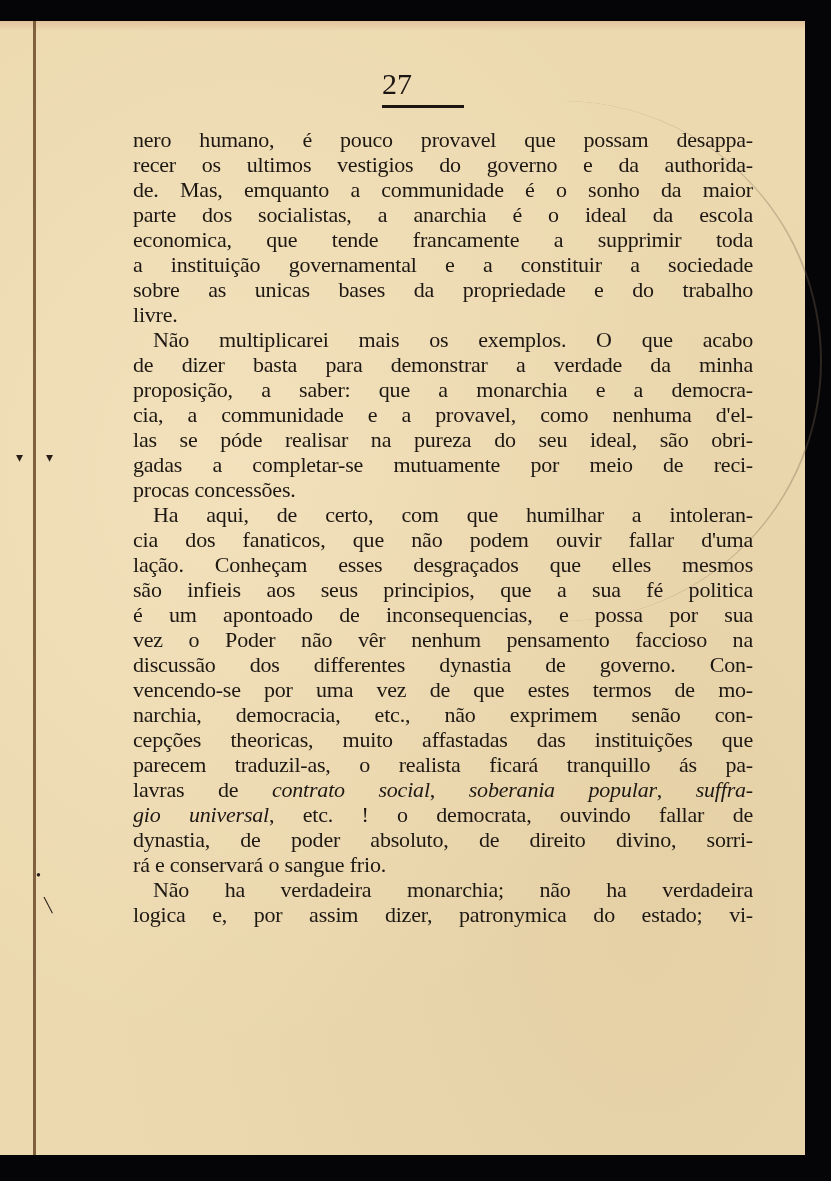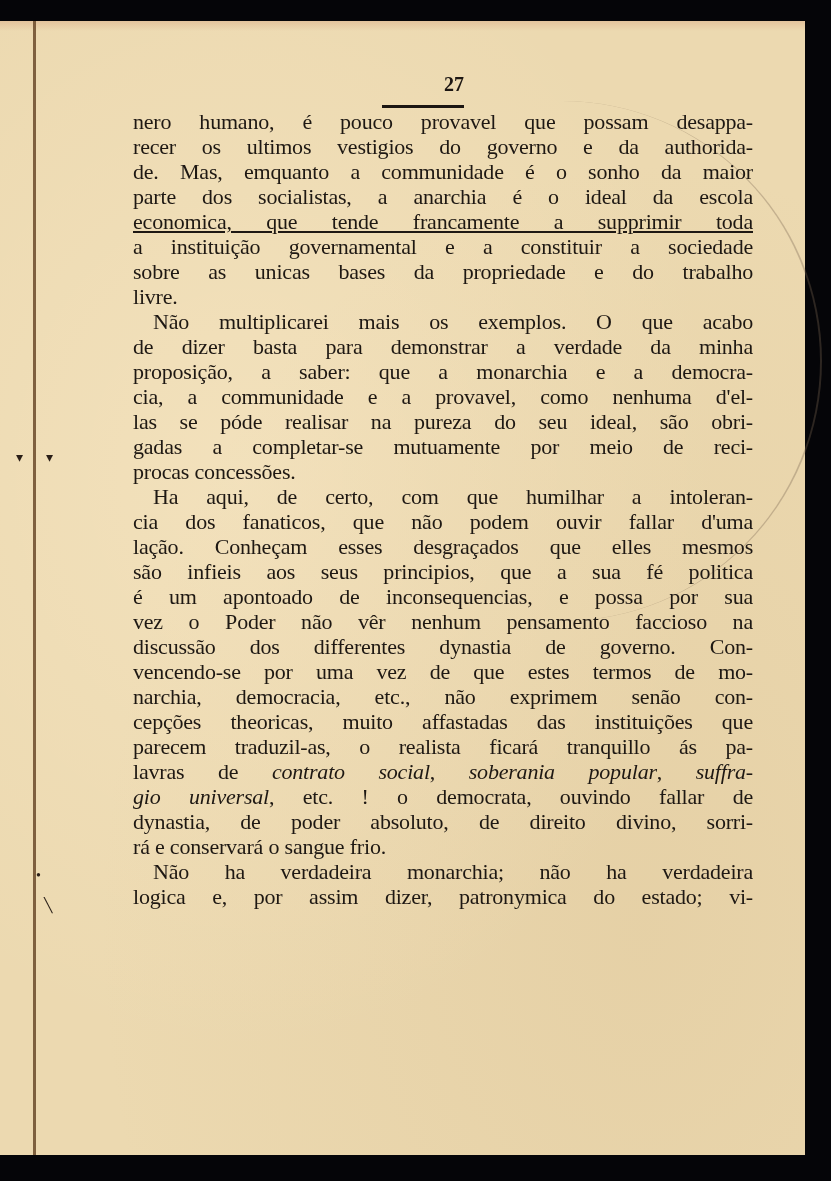--- a/index.html
+++ b/index.html
@@ -25,29 +25,29 @@
   }
   .ghost-arc {
     position:absolute; left:560px; top:80px; width:260px; height:520px;
     border:2px solid rgba(120,100,80,0.35); border-left:none; border-top:none; border-bottom:none;
     border-radius:0 260px 260px 0;
   }
   .margin-mark {
     position:absolute; font-size:14px; color:#2a1f18; line-height:1;
   }
   .page-number {
-    position:absolute; left:382px; top:46px; width:82px; text-align:right;
-    font-size:20px; font-weight:bold; color:#1c1612; line-height:34px;
+    position:absolute; left:382px; top:46px; width:82px; text-align:left;
+    font-size:30px; font-weight:normal; color:#1c1612; line-height:34px;
   }
   .page-rule {
     position:absolute; left:382px; top:84px; width:82px; height:3px;
     background:#1c1612;
   }
   .text-block {
-    position:absolute; left:133px; top:88px; width:620px;
+    position:absolute; left:133px; top:106px; width:620px;
     color:#1e1813;
   }
   .line {
     height:25px; line-height:25px; font-size:22px;
     white-space:nowrap; text-align:justify; text-align-last:justify;
     transform-origin:left center;
     letter-spacing:-0.2px;
   }
   .line.last { text-align-last:left; }
   .line.indent { padding-left:20px; box-sizing:border-box; }
@@ -68,21 +68,21 @@
 
   <div class="page-number">27</div>
   <div class="page-rule"></div>
 
   <div class="text-block">
 
     <div class="line" style="display: block; width: 620px; padding-left: 0px;">nero humano, é pouco provavel que possam desappa-</div>
     <div class="line" style="display: block; width: 620px; padding-left: 0px;">recer os ultimos vestigios do governo e da authorida-</div>
     <div class="line" style="display: block; width: 620px; padding-left: 0px;">de. Mas, emquanto a communidade é o sonho da maior</div>
     <div class="line" style="display: block; width: 620px; padding-left: 0px;">parte dos socialistas, a anarchia é o ideal da escola</div>
-    <div class="line" style="display: block; width: 620px; padding-left: 0px; text-decoration: underline;">economica, que tende francamente a supprimir toda</div>
+    <div class="line" style="display: block; width: 620px; padding-left: 0px;">economica, que tende francamente a supprimir toda</div>
     <div class="line" style="display: block; width: 620px; padding-left: 0px;">a instituição governamental e a constituir a sociedade</div>
     <div class="line" style="display: block; width: 620px; padding-left: 0px;">sobre as unicas bases da propriedade e do trabalho</div>
     <div class="line last" style="display: block; width: auto; padding-left: 0px;">livre.</div>
 
     <div class="line indent" style="display: block; width: 600px; padding-left: 0px; margin-left: 20px;">Não multiplicarei mais os exemplos. O que acabo</div>
     <div class="line" style="display: block; width: 620px; padding-left: 0px;">de dizer basta para demonstrar a verdade da minha</div>
     <div class="line" style="display: block; width: 620px; padding-left: 0px;">proposição, a saber: que a monarchia e a democra-</div>
     <div class="line" style="display: block; width: 620px; padding-left: 0px;">cia, a communidade e a provavel, como nenhuma d'el-</div>
     <div class="line" style="display: block; width: 620px; padding-left: 0px;">las se póde realisar na pureza do seu ideal, são obri-</div>
     <div class="line" style="display: block; width: 620px; padding-left: 0px;">gadas a completar-se mutuamente por meio de reci-</div>

